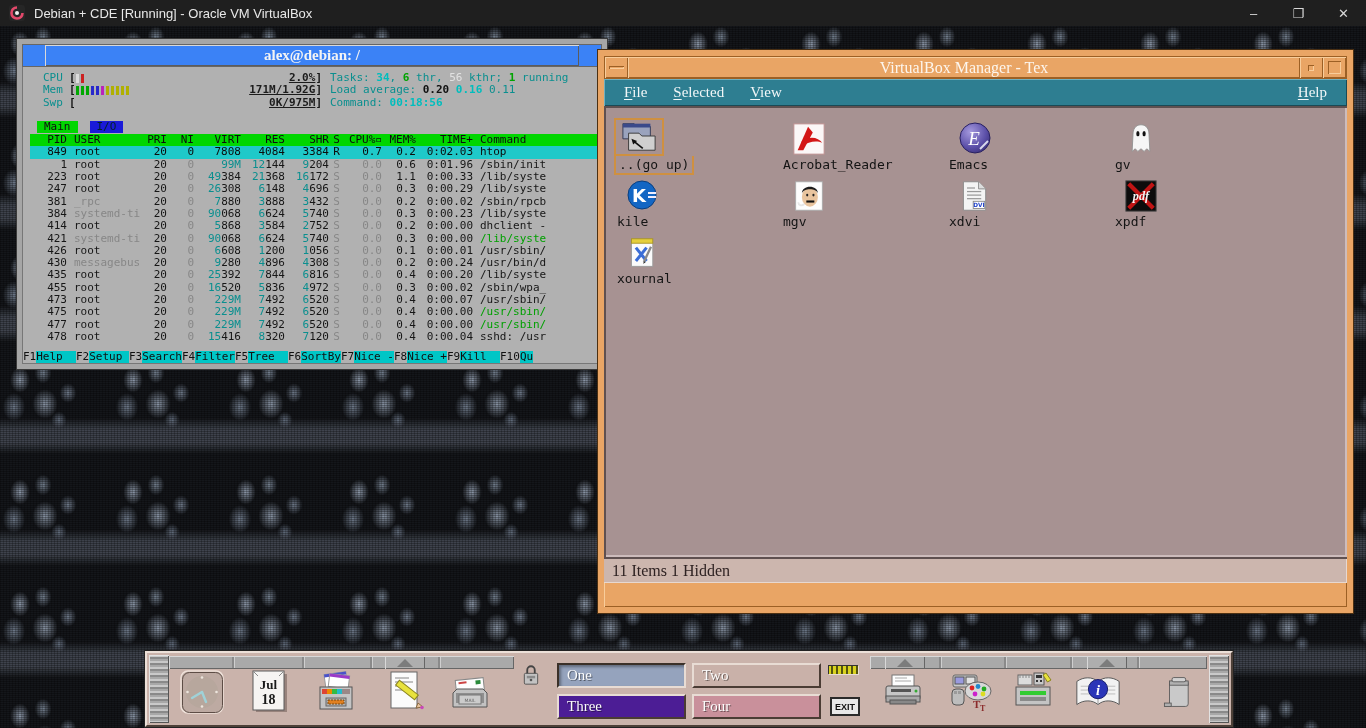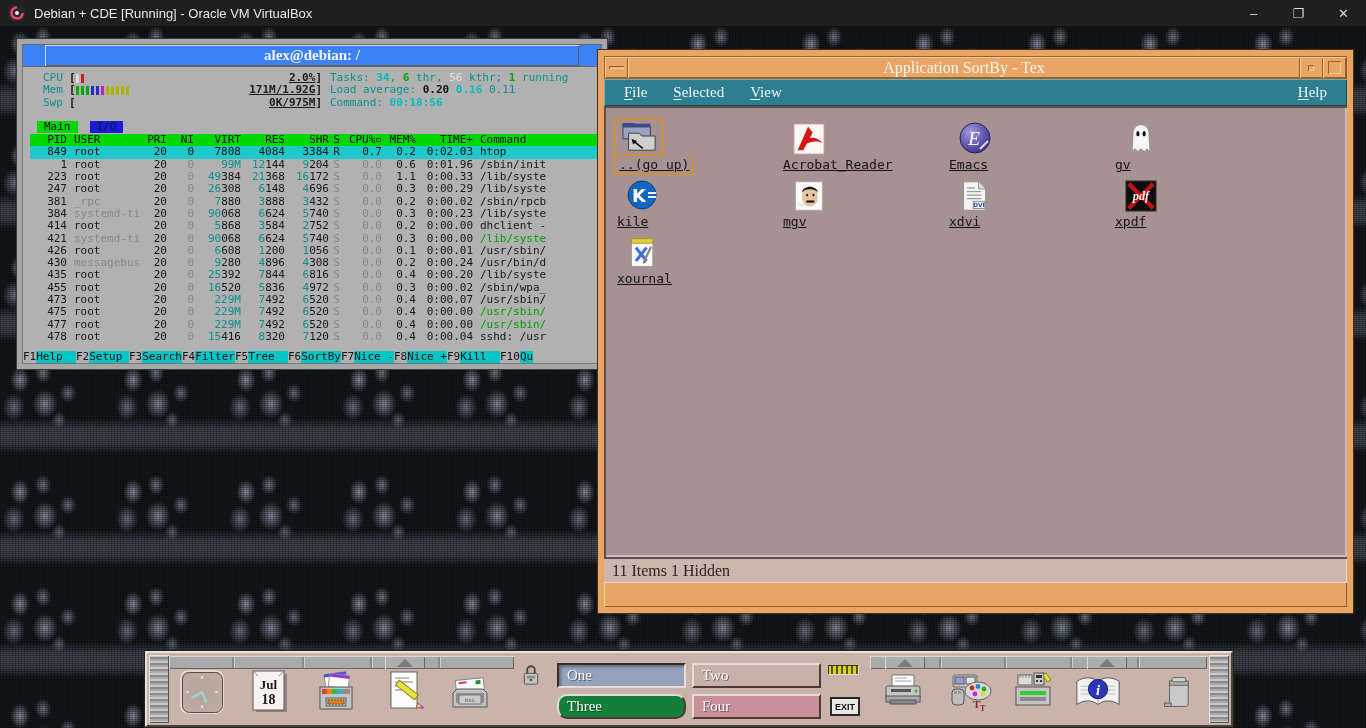--- a/index.html
+++ b/index.html
@@ -109,21 +109,21 @@
                   box-shadow: inset 1px 1px 0 #f8cd9b, inset -1px -1px 0 #9c6025; }
   .am-menu { height:27px; background:#2e7e91; display:flex; align-items:center; padding:0 20px;
              color:#f2f7f8; font-family:"Liberation Serif",serif; font-size:15px;
              box-shadow: inset 1px 1px 0 #6fb0bf, inset -1px -1px 0 #1a4a56; }
   .am-menu .mi { margin-right:26px; } .am-menu .help { margin-left:auto; margin-right:0; }
   .am-main { height:451px; background:#a79292; overflow:hidden;
              box-shadow: inset 2px 2px 0 #5f5050, inset -2px -2px 0 #cdbcbc; padding:12px 10px; }
   .am-grid { display:grid; grid-template-columns:repeat(4,166px); grid-auto-rows:57px; }
   .ami { position:relative; display:flex; flex-direction:column; align-items:flex-start; }
   .ami-icon { width:46px; height:38px; display:flex; align-items:flex-end; justify-content:center; margin-left:6px; }
-  .ami-label { font-family:"DejaVu Sans Mono",monospace; font-size:13px; color:#141414; line-height:17px; padding:0 3px;text-decoration:underline; }
+  .ami-label { font-family:"DejaVu Sans Mono",monospace; font-size:13px; color:#141414; line-height:17px; padding:0 3px; }
   .ami.selected .ami-icon { border:2px solid #cf9040; margin-left:0; width:50px; }
   .ami.selected .ami-label { border:2px solid #cf9040; border-top:none; margin-left:0; }
   .am-status { height:26px; background:#ccb6ae; border-top:2px solid #5f5050;
                box-shadow: inset -1px -1px 0 #e7d8d0; display:flex; align-items:center; padding-left:8px;
                font-family:"Liberation Serif",serif; font-size:16px; color:#2e2222; }
 
   
   .panel { position:absolute; left:145px; top:651px; width:1088px; height:76px; background:#cab3ab; z-index:5;
            border:2px solid; border-color:#ece0d8 #4d4038 #4d4038 #ece0d8; outline:1px solid #222; }
   .grip { position:absolute; top:2px; bottom:2px; width:20px; background:#a8a8a8;
@@ -209,21 +209,21 @@
         <div class="prow"><span class="c-pid">477</span><span class="c-user">root</span><span class="c-pri">20</span><span class="c-ni c-dim">0</span><span class="c-virt"><span class="c-cyan">229M</span></span><span class="c-res"><span class="c-cyan">7</span>492</span><span class="c-shr"><span class="c-cyan">6</span>520</span><span class="c-s c-dim">S</span><span class="c-cpu c-dim">0.0</span><span class="c-mem">0.4</span><span class="c-time">0:00.00</span><span class="c-cmd c-grn">/usr/sbin/</span></div>
         <div class="prow"><span class="c-pid">478</span><span class="c-user">root</span><span class="c-pri">20</span><span class="c-ni c-dim">0</span><span class="c-virt"><span class="c-cyan">15</span>416</span><span class="c-res"><span class="c-cyan">8</span>320</span><span class="c-shr"><span class="c-cyan">7</span>120</span><span class="c-s c-dim">S</span><span class="c-cpu c-dim">0.0</span><span class="c-mem">0.4</span><span class="c-time">0:00.04</span><span class="c-cmd">sshd: /usr</span></div>
       </div>
     <div class="fkeys" id="htop-fkeys"><span class="fk">F1</span><span class="fl">Help  </span><span class="fk">F2</span><span class="fl">Setup </span><span class="fk">F3</span><span class="fl">Search</span><span class="fk">F4</span><span class="fl">Filter</span><span class="fk">F5</span><span class="fl">Tree  </span><span class="fk">F6</span><span class="fl">SortBy</span><span class="fk">F7</span><span class="fl">Nice -</span><span class="fk">F8</span><span class="fl">Nice +</span><span class="fk">F9</span><span class="fl">Kill  </span><span class="fk">F10</span><span class="fl">Qu</span></div>
   </div>
 </div>
 
 <div class="cde-win appmgr">
   <div class="am-title">
     <span class="a-btn dash"></span>
-    <span class="tt">Application SortBy - Tex</span>
+    <span class="tt">VirtualBox Manager - Tex</span>
     <span class="a-btn dot"></span>
     <span class="a-btn sq"></span>
   </div>
   <div class="am-menu" id="am-menu">
       <span class="mi"><u>F</u>ile</span>
       <span class="mi"><u>S</u>elected</span>
       <span class="mi"><u>V</u>iew</span>
       <span class="mi help"><u>H</u>elp</span>
     </div>
   <div class="am-main">
@@ -370,21 +370,21 @@
     <svg viewBox="0 0 24 30" width="20" height="26">
         <rect x="4" y="13" width="16" height="13" rx="1.5" fill="#c2c2c2" stroke="#444"></rect>
         <path d="M7.5 13 V9 a4.5 4.5 0 0 1 9 0 v4" fill="none" stroke="#444" stroke-width="2.2"></path>
         <rect x="7" y="16" width="10" height="3" fill="#8a8a8a"></rect>
         <circle cx="12" cy="21" r="1.6" fill="#555"></circle>
       </svg>
   </span>
   <div id="ws-area">
       <div class="ws-btn active" style="left: 410px; top: 10px; background: rgb(149, 163, 189);">One</div>
       <div class="ws-btn" style="left: 545px; top: 10px; background: rgb(201, 177, 169);">Two</div>
-      <div class="ws-btn" style="left: 410px; top: 41px; background: #15803d; border-radius: 10px;">Three</div>
+      <div class="ws-btn" style="left: 410px; top: 41px; background: #4c1d95;">Three</div>
       <div class="ws-btn" style="left: 545px; top: 41px; background: rgb(201, 144, 155);">Four</div>
     </div>
   <div class="busy"></div>
   <div class="exitbtn">EXIT</div>
   <div id="panel-icons">
       <div class="pbtn" style="left: 30px;">
         <svg viewBox="0 0 46 46" width="46" height="46">
           <rect x="2" y="2" width="42" height="42" rx="7" fill="#bdaaa2" stroke="#efe2da" stroke-width="1.5"></rect>
           <rect x="3.5" y="3.5" width="40" height="40" rx="7" fill="none" stroke="#5d4d46"></rect>
           <circle cx="23" cy="23" r="16" fill="#b7a79d"></circle>

